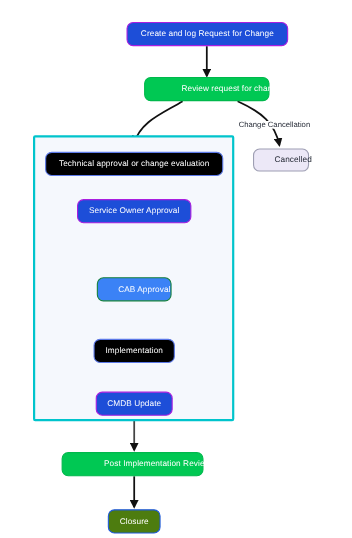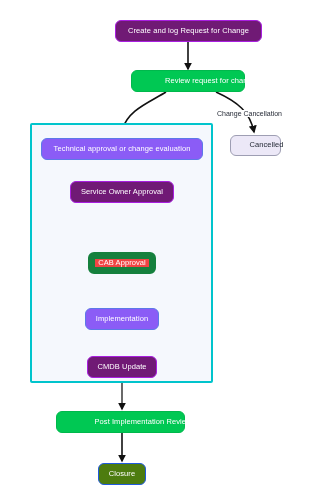--- a/index.html
+++ b/index.html
@@ -38,37 +38,38 @@
     justify-content: center;
     border-radius: 6px;
     font-size: 7.5px;
     line-height: 1.1;
     letter-spacing: 0.01em;
     white-space: nowrap;
     text-align: center;
     z-index: 3;
   }
   .n-purple {
-    background: #701a75;
+    background: #1d4ed8;
     color: #ffffff;
     border: 1px solid #a91ee0;
   }
   .n-green {
     background: #00c853;
     color: #ffffff;
     border: 1px solid #00b84c;
     padding-left: 45px;
   }
   .n-mint {
-    background: #ef4444;
+    background: #3b82f6;
     color: #ffffff;
-    border: 7px solid #15803d;
+    border: 1px solid #15803d;
+    justify-content: flex-end;
   }
   .n-periwinkle {
-    background: #8b5cf6;
+    background: #000000;
     color: #ffffff;
     border: 1px solid #5c79e8;
   }
   .n-blue {
     background: #4d7c0f;
     color: #ffffff;
     border: 1px solid #1f59dd;
   }
   .n-lavender {
     background: #ece8f7;

